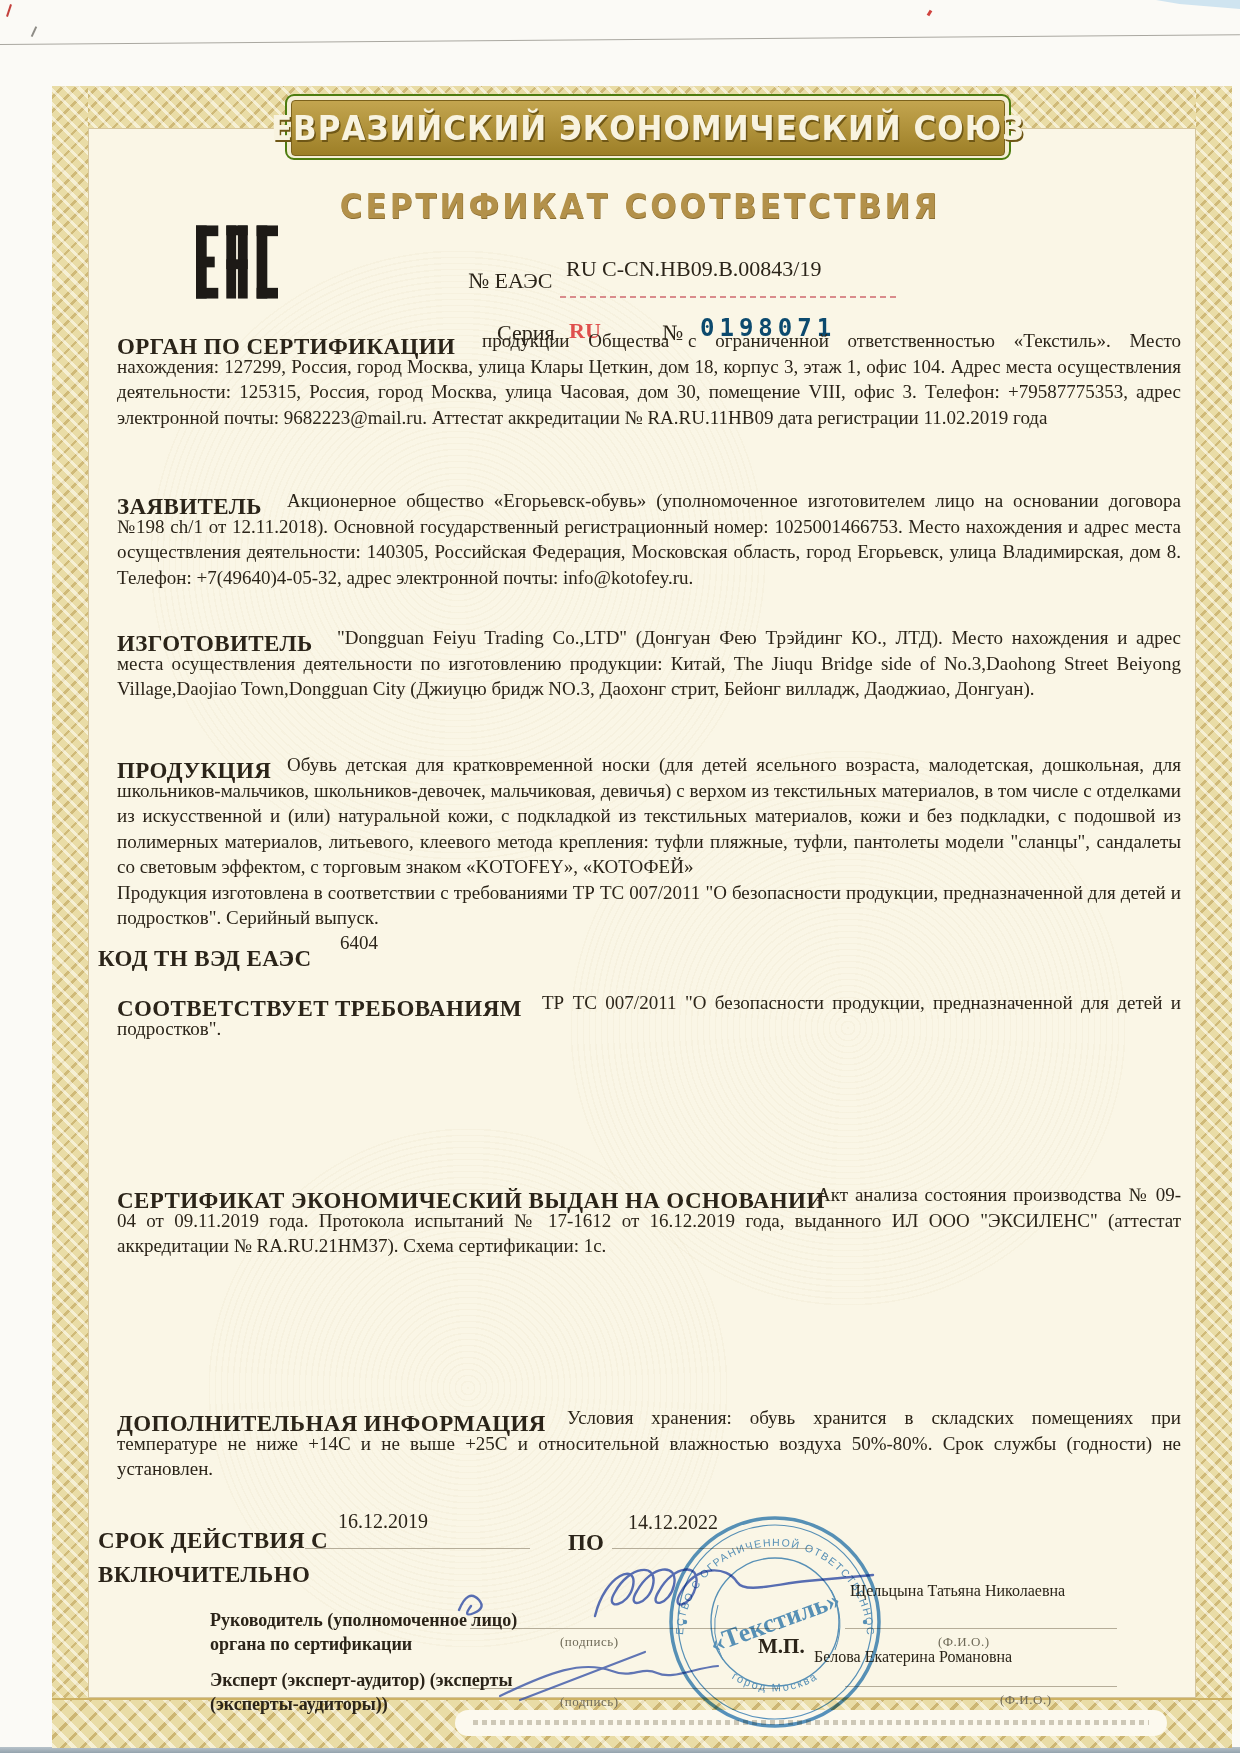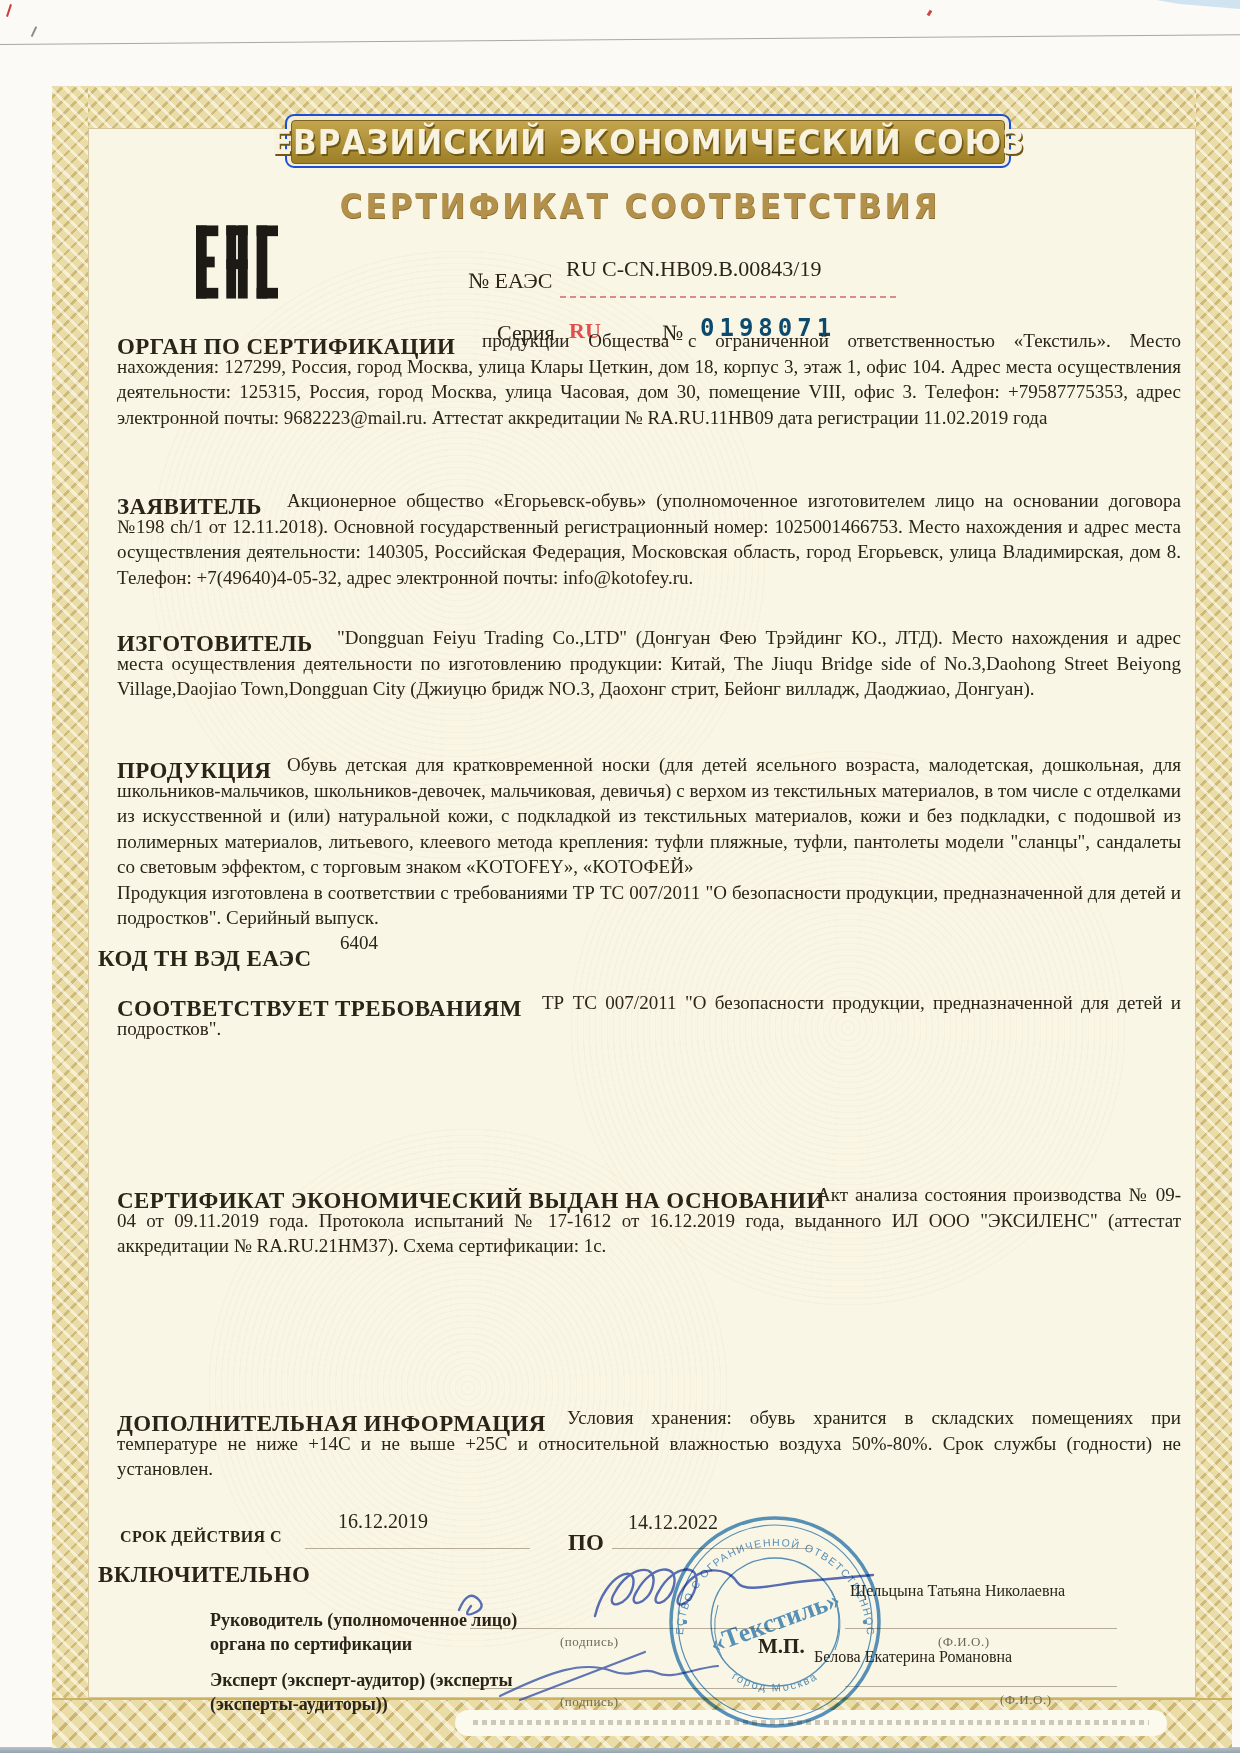--- a/index.html
+++ b/index.html
@@ -26,22 +26,22 @@
   .band-right{left:1144px;top:0;width:36px;height:1660px;}
   .band-bottom{left:0;top:1612px;width:1180px;height:48px;border-top:2px solid #cdb264;
     background-image:
       repeating-linear-gradient(45deg, rgba(255,253,244,.6) 0 4px, transparent 4px 14px),
       repeating-linear-gradient(-45deg, rgba(176,143,64,.5) 0 3px, transparent 3px 14px);}
   .interior{position:absolute;left:36px;top:42px;width:1108px;height:1570px;background:#faf6e6;
     box-shadow:inset 0 0 0 1px rgba(170,140,70,.45);}
   .watermark{position:absolute;border-radius:50%;
     background:repeating-radial-gradient(circle, rgba(186,162,104,.10) 0 1.5px, transparent 1.5px 6px);opacity:.55;}
   
-  .banner{position:absolute;left:285px;top:94px;width:726px;height:54px;z-index:3;
-    background:#f5eed6;border:2px solid #1d4ed8;border-radius:9px;padding:4px;box-sizing:border-box;margin-top:20px;}
+  .banner{position:absolute;left:285px;top:94px;width:726px;height:66px;z-index:3;
+    background:#f5eed6;border:2px solid #4d7c0f;border-radius:9px;padding:4px;box-sizing:border-box;}
   .banner-inner{height:100%;background:linear-gradient(180deg,#c3a54f,#9d7f27);border:1px solid #7c621c;border-radius:4px;
     display:flex;align-items:center;justify-content:center;}
   .banner-text{font-family:"DejaVu Sans", sans-serif;font-weight:bold;font-size:31px;letter-spacing:1px;
     color:#f8f3e0;text-shadow:1.5px 1.5px 0 #6f5716;transform:scaleY(1.08);white-space:nowrap;}
   .eac{position:absolute;left:196px;top:222px;z-index:3;}
   .cert-title{position:absolute;left:320px;top:188px;width:640px;text-align:center;z-index:3;
     font-family:"DejaVu Sans", sans-serif;font-weight:bold;font-size:31px;letter-spacing:3px;
     color:#b3914a;text-shadow:.6px .6px 0 #8a6d33;transform:scaleY(1.1);white-space:nowrap;}
   .num-label{position:absolute;left:468px;top:268px;font-size:22px;}
   .num-value{position:absolute;left:566px;top:256px;font-size:22px;}
@@ -52,21 +52,21 @@
   .blankno-value{position:absolute;left:700px;top:314px;font-family:"DejaVu Sans Mono", monospace;
     font-size:24px;font-weight:bold;color:#0c4a6e;letter-spacing:5px;}
   
   .sec{position:absolute;left:98px;width:1064px;text-align:justify;font-size:19px;line-height:25.5px;z-index:2;margin-left:19px;}
   .sec .lbl{position:absolute;left:0;top:6px;font-weight:bold;font-size:23px;letter-spacing:.4px;white-space:nowrap;}
   .pad{display:inline-block;height:1px;}
   .block{display:block;}
   .code-lbl{position:absolute;left:98px;top:946px;font-weight:bold;font-size:23px;letter-spacing:.4px;z-index:2;}
   .code-val{position:absolute;left:340px;top:932px;font-size:19px;z-index:2;}
   
-  .v-label{position:absolute;left:98px;top:1528px;font-weight:bold;font-size:16px;letter-spacing:.4px;z-index:2;margin-left:22px;}
+  .v-label{position:absolute;left:98px;top:1528px;font-weight:bold;font-size:23px;letter-spacing:.4px;z-index:2;}
   .v-incl{position:absolute;left:98px;top:1562px;font-weight:bold;font-size:23px;letter-spacing:.4px;z-index:2;}
   .v-from{position:absolute;left:338px;top:1510px;font-size:20px;z-index:2;}
   .v-to-label{position:absolute;left:568px;top:1530px;font-weight:bold;font-size:23px;z-index:2;}
   .v-to{position:absolute;left:628px;top:1511px;font-size:20px;z-index:2;}
   .rule{position:absolute;border-bottom:1px solid #b5ad99;z-index:1;}
   
   .role{position:absolute;left:210px;width:310px;font-weight:bold;font-size:18px;line-height:24px;z-index:2;}
   .caption{position:absolute;font-size:13px;color:#6f6a58;letter-spacing:.5px;z-index:2;}
   .fio-name{position:absolute;font-size:16px;white-space:nowrap;z-index:2;}
   .mp{position:absolute;left:758px;top:1634px;font-weight:bold;font-size:21px;z-index:2;}

